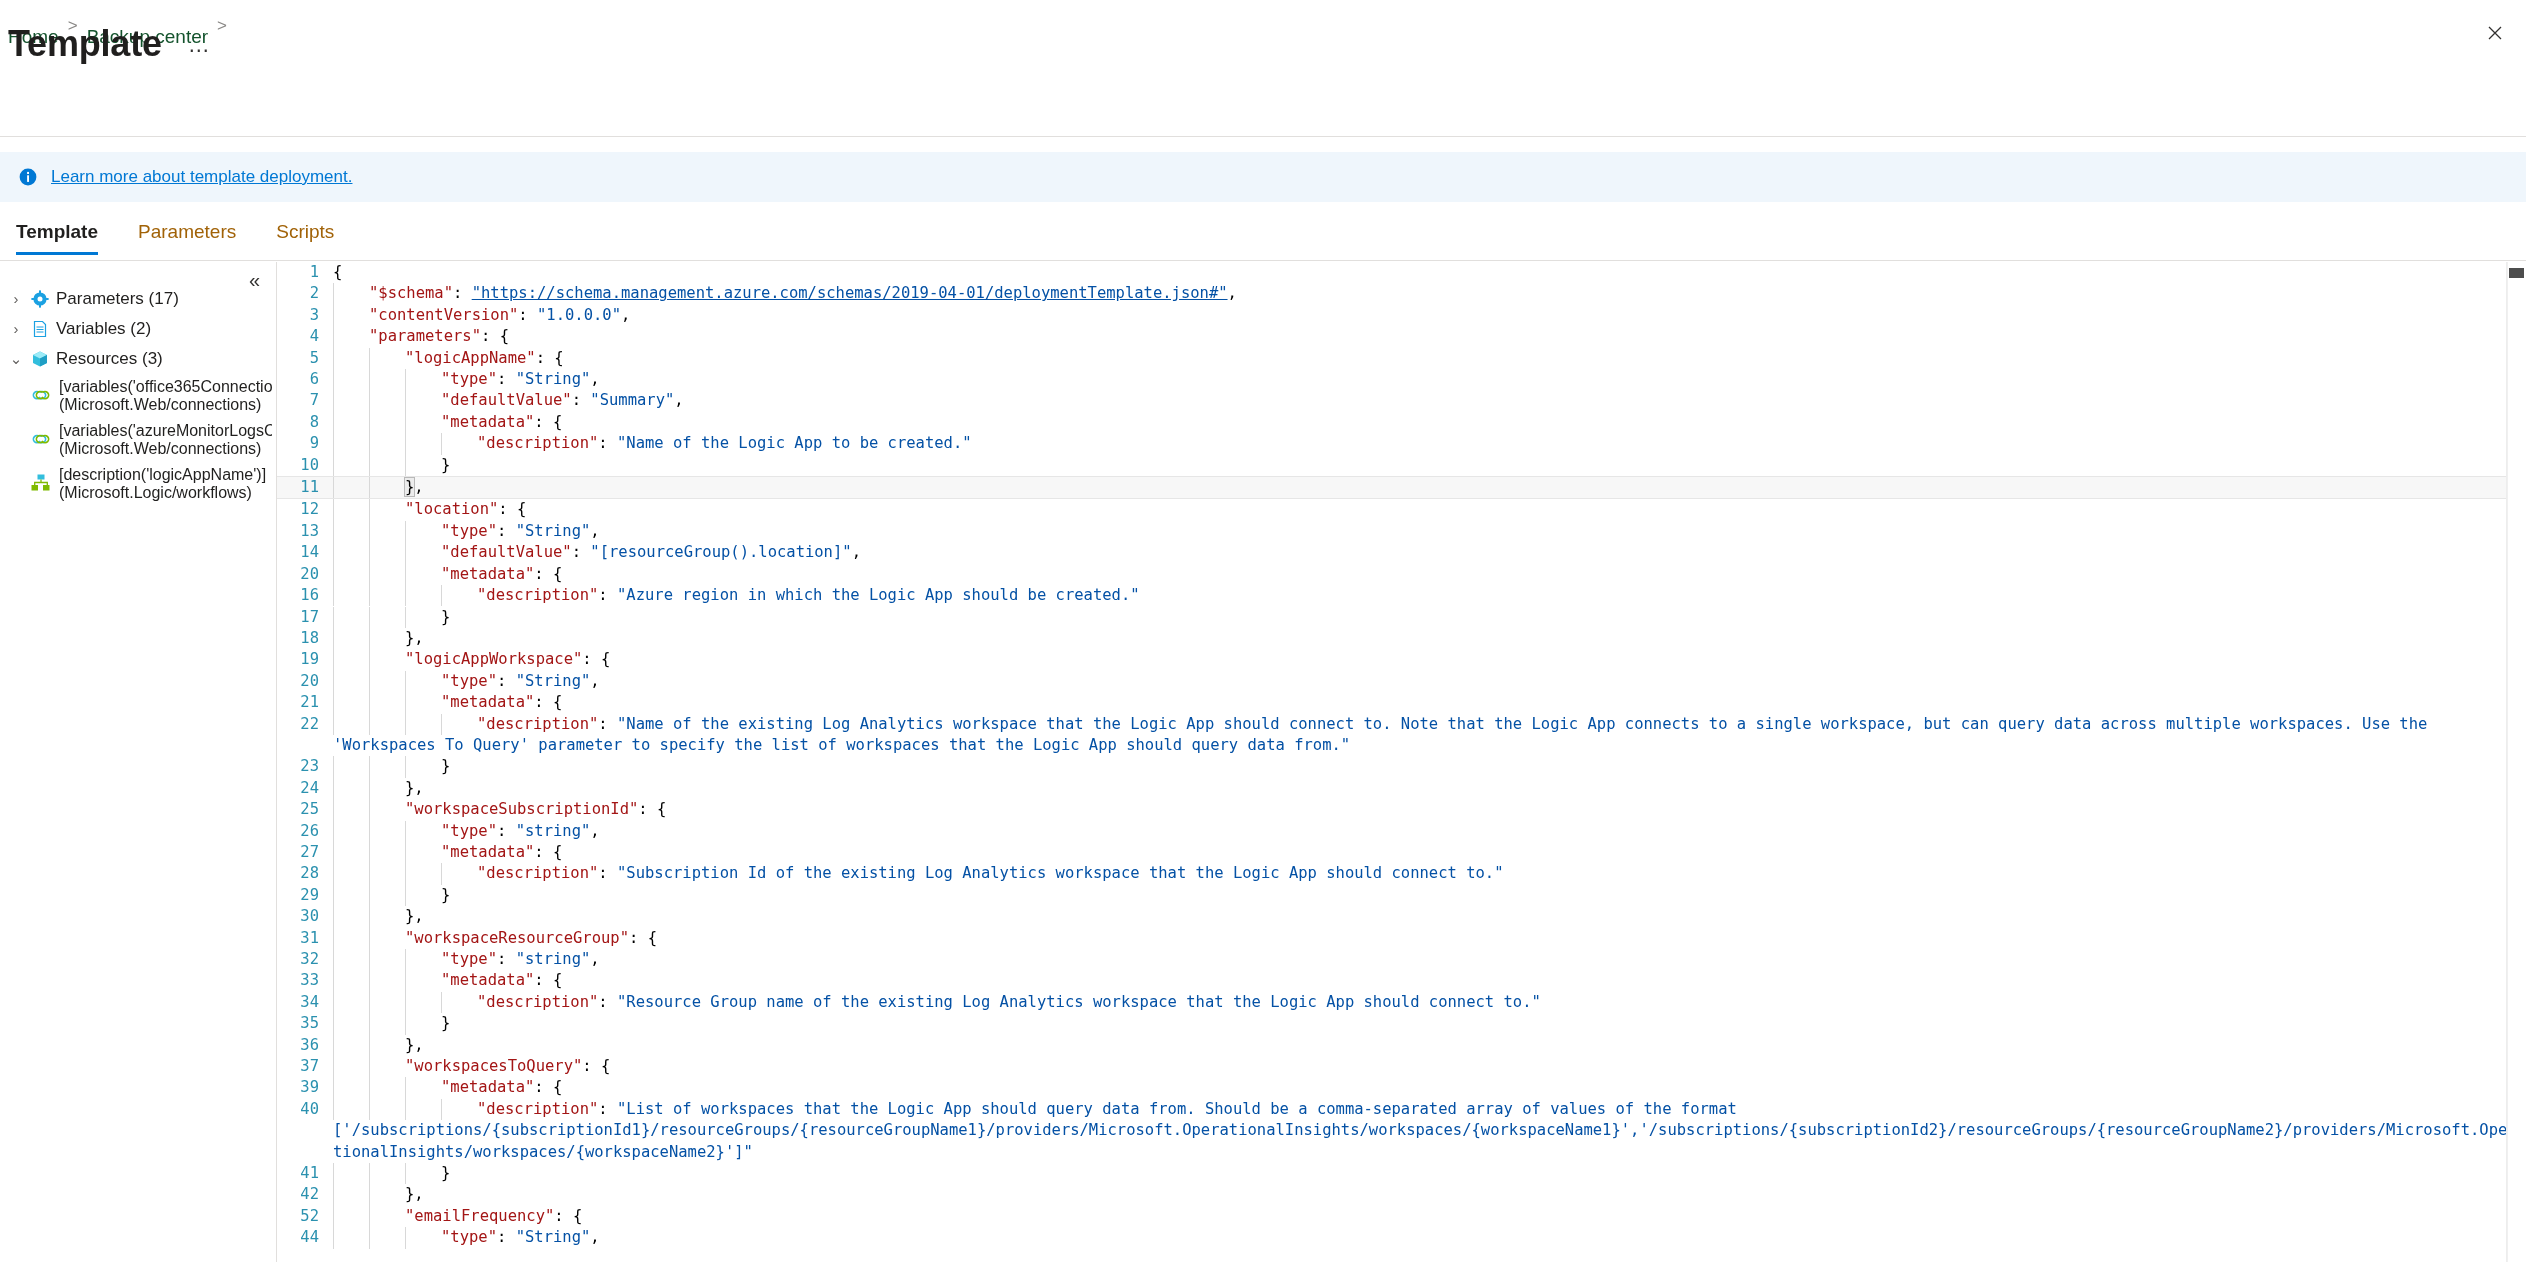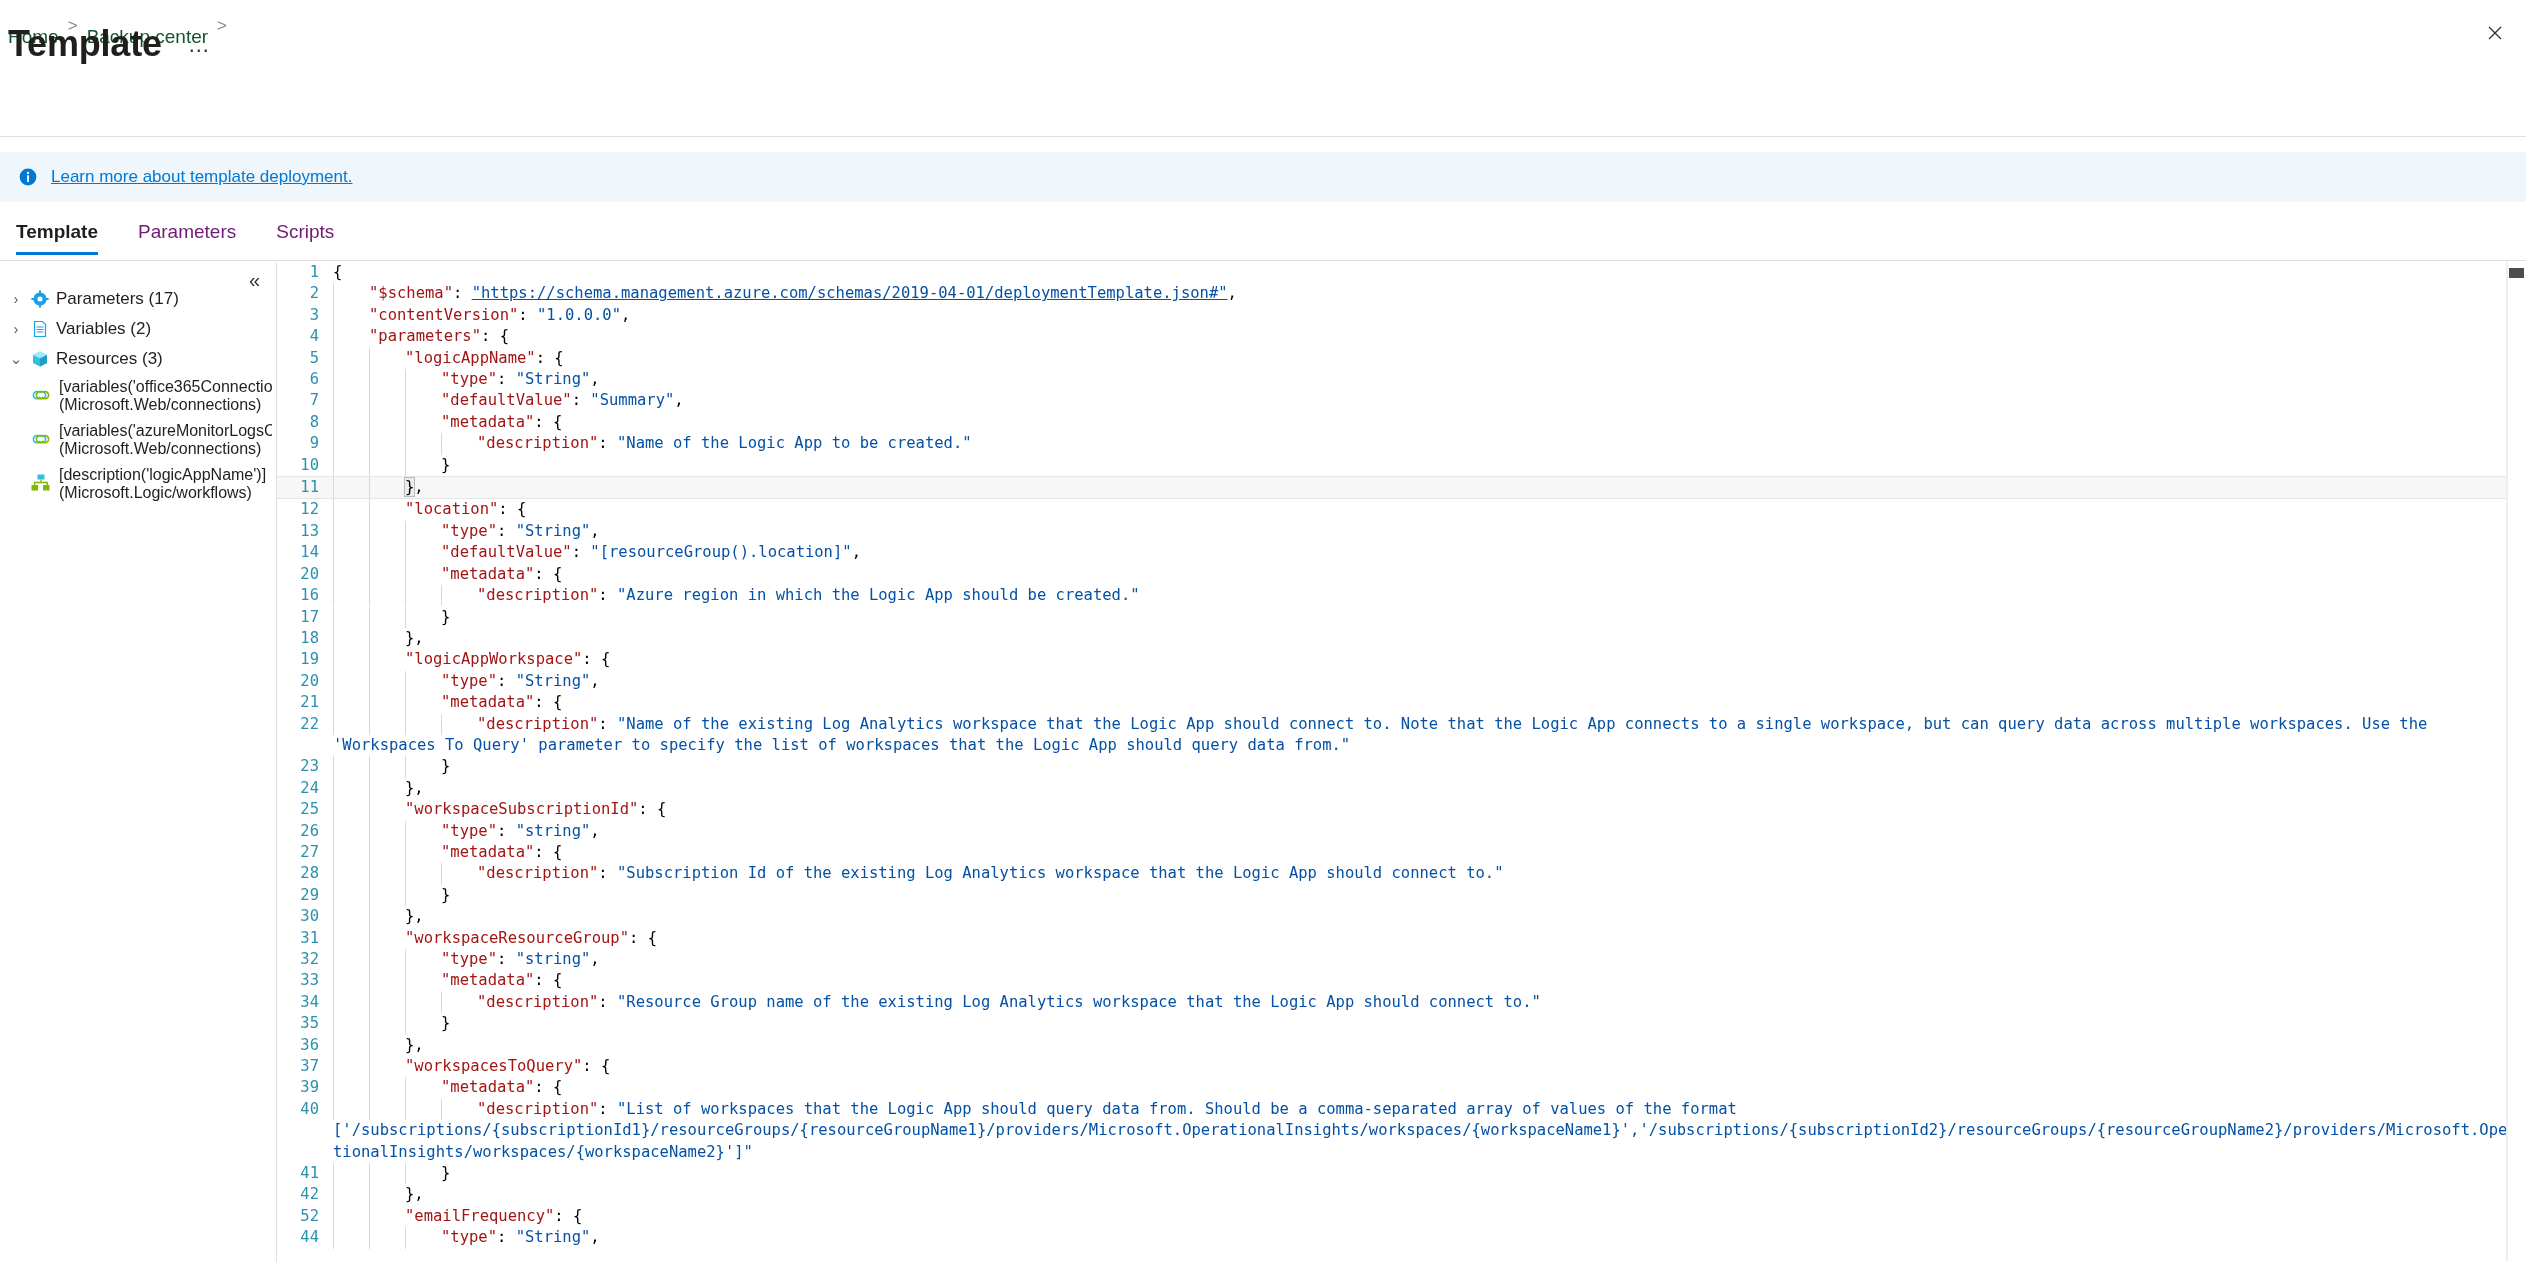--- a/index.html
+++ b/index.html
@@ -62,21 +62,21 @@
   }
   .banner .ico { flex:0 0 auto; margin-right: 13px; display:flex; }
   .banner .txt { font-size:17px; color:#201f1e; white-space:nowrap; }
   .banner .lnk { color:#0078d4; text-decoration: underline; cursor:pointer; }
 
   
   .tabs {
     position:absolute; left:10px; top:215px; display:flex; gap:0;
   }
   .tab {
-    position:relative; font-size:19px; color:#701a75; padding: 6px 16px 12px 6px;
+    position:relative; font-size:19px; color:#a16207; padding: 6px 16px 12px 6px;
     margin-right: 18px; cursor:pointer; white-space:nowrap;
   }
   .tab.active { font-weight:600; color:#201f1e; }
   .tab.active::after {
     content:""; position:absolute; left:6px; right:16px; bottom:0;
     height:3px; background:#0078d4;
   }
   .tabs-rule { position:absolute; left:0; top:260px; width:2526px; height:1px; background:#e1dfdd; }
 
   

